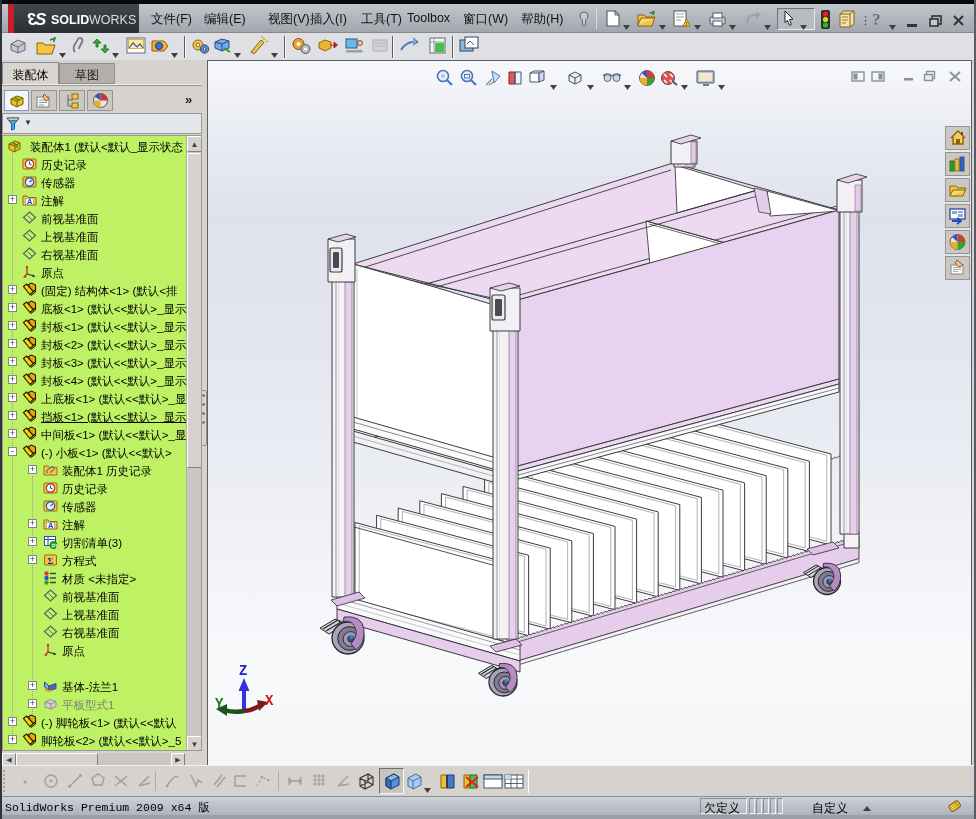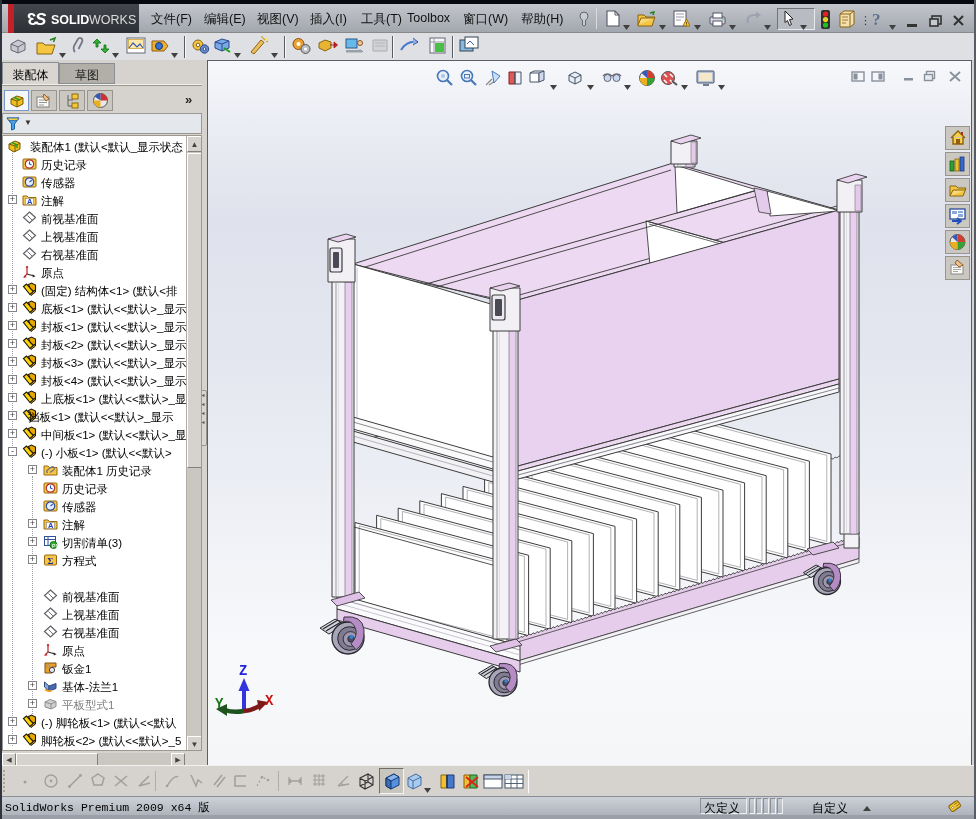--- a/index.html
+++ b/index.html
@@ -6,21 +6,21 @@
 #win{position:relative;width:976px;height:819px;background:#d6d3ce;}
 
 #topblk{position:absolute;left:0;top:0;width:976px;height:4px;background:#060a10;}
 #title{position:absolute;left:0;top:4px;width:976px;height:29px;background:linear-gradient(180deg,#c3c6cb,#a2a6ae);border-bottom:1px solid #888;}
 #logo{position:absolute;left:8px;top:0;width:131px;height:29px;background:linear-gradient(180deg,#43464c,#2c2f34);}
 .mi{position:absolute;top:7px;font-size:12.5px;color:#111;}
 
 #tbar{position:absolute;left:0;top:33px;width:976px;height:27px;background:#dfe0e3;}
 
 #lpanel{position:absolute;left:0;top:60px;width:207px;height:705px;background:#d6d3ce;}
-#tree{position:absolute;left:2px;top:75px;width:200px;height:616px;background:#ffffff;border:1px solid #9a9890;overflow:hidden;}
+#tree{position:absolute;left:2px;top:75px;width:200px;height:616px;background:#bef264;border:1px solid #9a9890;overflow:hidden;}
 .trow{position:absolute;left:0;height:18px;white-space:nowrap;font-size:11.5px;color:#000;}
 
 #vp{position:absolute;left:207px;top:60px;width:764px;height:705px;border-left:1px solid #5a5e66;border-top:1px solid #5a5e66;background:linear-gradient(180deg,#f7f8fb 0%,#ebedf4 9%,#dfe2ec 22%,#e3e6ef 40%,#edeff5 62%,#f8f9fb 84%,#f5f6f8 100%);}
 
 #tpane{position:absolute;left:942px;top:60px;width:32px;height:705px;}
 
 #btoolbar{position:absolute;left:0;top:765px;width:976px;height:31px;background:#d6d3ce;border-top:1px solid #f2f1ee;}
 
 #sbar{position:absolute;left:0;top:796px;width:976px;height:19px;background:linear-gradient(180deg,#cdd1d8,#aeb3bd);border-top:1px solid #8a8e96;font-size:12px;}
 #bedge{position:absolute;left:0;top:815px;width:976px;height:4px;background:#9ba0a8;}
@@ -34,21 +34,21 @@
   <svg id="logosvg" style="position:absolute;left:17px;top:3px;" width="120" height="24" viewBox="0 0 120 24">
     <g font-family="Liberation Sans" font-style="italic" font-weight="bold" fill="#fff">
       <text x="-20" y="18" font-size="17" transform="scale(-1,1)">3</text>
       <text x="18" y="18" font-size="17">S</text>
     </g>
     <text x="34" y="17" font-size="12.5" font-weight="bold" fill="#fff" font-family="Liberation Sans">SOLID</text>
     <text x="72" y="17" font-size="12.5" fill="#dcdcdc" font-family="Liberation Sans">WORKS</text>
   </svg>
   <span class="mi" style="left:151px">文件(F)</span>
   <span class="mi" style="left:204px">编辑(E)</span>
-  <span class="mi" style="left:257px">视图(V)</span>
+  <span class="mi" style="left:268px">视图(V)</span>
   <span class="mi" style="left:310px">插入(I)</span>
   <span class="mi" style="left:361px">工具(T)</span>
   <span class="mi" style="left:407px">Toolbox</span>
   <span class="mi" style="left:463px">窗口(W)</span>
   <span class="mi" style="left:521px">帮助(H)</span>
   <span style="position:absolute;left:576px;top:6px;"><svg width="16" height="18" viewBox="0 0 16 18" style="">
           <path d="M8 2 q 4 0 4 4 q 0 3 -2.5 4 l 0 5 q -1.5 2 -3 0 l 0 -5 Q 4 9 4 6 q 0 -4 4 -4 Z" fill="#c8ccd4" stroke="#666" stroke-width="1"></path>
         </svg></span>
       <span style="position:absolute;left:596px;top:4px;"><span style="display:inline-block;width:1px;height:21px;background:#8a8e96;border-right:1px solid #d8dade;"></span></span>
       <span style="position:absolute;left:604px;top:6px;"><svg width="17" height="17" viewBox="0 0 17 17" style="">
@@ -402,21 +402,21 @@
             </svg></span>
           <span style="position:absolute;left:38px;top:2.5px;color:#000;">上底板&lt;1&gt; (默认&lt;&lt;默认&gt;_显</span>
         </div>
 <div class="trow" style="top:271px;left:0;width:200px;">
           <span style="position:absolute;left:5px;top:4px;width:9px;height:9px;border:1px solid #848488;background:#fff;font-size:9px;line-height:7px;text-align:center;color:#404040;">+</span>
           <span style="position:absolute;left:19px;top:1px;"><svg width="15" height="15" viewBox="0 0 15 15" style="vertical-align:-3px">
               <path d="M1.5 4.5 L4.5 2 L11.5 9.5 L8 12.5 Z" fill="#ffd400" stroke="#1a1a10" stroke-width="1.1"></path>
               <path d="M6.5 2.5 L9.5 1 L13.5 3 L13.5 8 L11.5 9.5 L8 6 Z" fill="#e8a800" stroke="#1a1a10" stroke-width="1.1"></path>
               <path d="M8 12.5 L11.5 9.5 L13.5 8 L13.5 10 L9 13.5 Z" fill="#c88d00" stroke="#1a1a10" stroke-width="1"></path>
             </svg></span>
-          <span style="position:absolute;left:25px;top:2.5px;color:#000;">挡板&lt;1&gt; (默认&lt;&lt;默认&gt;_显示</span>
+          <span style="position:absolute;left:38px;top:2.5px;color:#000;text-decoration:underline;">挡板&lt;1&gt; (默认&lt;&lt;默认&gt;_显示</span>
         </div>
 <div class="trow" style="top:289px;left:0;width:200px;">
           <span style="position:absolute;left:5px;top:4px;width:9px;height:9px;border:1px solid #848488;background:#fff;font-size:9px;line-height:7px;text-align:center;color:#404040;">+</span>
           <span style="position:absolute;left:19px;top:1px;"><svg width="15" height="15" viewBox="0 0 15 15" style="vertical-align:-3px">
               <path d="M1.5 4.5 L4.5 2 L11.5 9.5 L8 12.5 Z" fill="#ffd400" stroke="#1a1a10" stroke-width="1.1"></path>
               <path d="M6.5 2.5 L9.5 1 L13.5 3 L13.5 8 L11.5 9.5 L8 6 Z" fill="#e8a800" stroke="#1a1a10" stroke-width="1.1"></path>
               <path d="M8 12.5 L11.5 9.5 L13.5 8 L13.5 10 L9 13.5 Z" fill="#c88d00" stroke="#1a1a10" stroke-width="1"></path>
             </svg></span>
           <span style="position:absolute;left:38px;top:2.5px;color:#000;">中间板&lt;1&gt; (默认&lt;&lt;默认&gt;_显</span>
         </div>
@@ -472,20 +472,29 @@
             </svg></span>
           <span style="position:absolute;left:59px;top:2.5px;color:#000;">切割清单(3)</span>
         </div>
 <div class="trow" style="top:415px;left:0;width:200px;">
           <span style="position:absolute;left:25px;top:4px;width:9px;height:9px;border:1px solid #848488;background:#fff;font-size:9px;line-height:7px;text-align:center;color:#404040;">+</span>
           <span style="position:absolute;left:40px;top:1px;"><svg width="15" height="15" viewBox="0 0 15 15" style="vertical-align:-3px">
               <rect x="1.5" y="3" width="12" height="10" rx="1" fill="#f6c64a" stroke="#9a6a10"></rect>
               <text x="4.5" y="11.8" font-size="9" font-weight="bold" fill="#203090" font-family="Liberation Serif">Σ</text>
             </svg></span>
           <span style="position:absolute;left:59px;top:2.5px;color:#000;">方程式</span>
+        </div>
+<div class="trow" style="top:433px;left:0;width:200px;">
+          <span style="position:absolute;left:40px;top:1px;"><svg width="15" height="15" viewBox="0 0 15 15" style="vertical-align:-3px">
+              <circle cx="3.5" cy="3.5" r="2.2" fill="#d04040"></circle>
+              <circle cx="3.5" cy="8" r="2.2" fill="#3050c0"></circle>
+              <circle cx="3.5" cy="12.5" r="2.2" fill="#30a030"></circle>
+              <path d="M7 3.5 h 6 M7 8 h 6 M7 12.5 h 6" stroke="#404040" stroke-width="1.4"></path>
+            </svg></span>
+          <span style="position:absolute;left:59px;top:2.5px;color:#000;">材质 &lt;未指定&gt;</span>
         </div>
 <div class="trow" style="top:451px;left:0;width:200px;">
           <span style="position:absolute;left:40px;top:1px;"><svg width="15" height="15" viewBox="0 0 15 15" style="vertical-align:-3px">
               <path d="M7.5 2 L13.5 7.5 L7.5 13 L1.5 7.5 Z" fill="none" stroke="#606068" stroke-width="1.2"></path>
               <path d="M5.5 5.5 L10 10" stroke="#606068" stroke-width="0.9"></path>
             </svg></span>
           <span style="position:absolute;left:59px;top:2.5px;color:#000;">前视基准面</span>
         </div>
 <div class="trow" style="top:469px;left:0;width:200px;">
           <span style="position:absolute;left:40px;top:1px;"><svg width="15" height="15" viewBox="0 0 15 15" style="vertical-align:-3px">
@@ -504,28 +513,20 @@
 <div class="trow" style="top:505px;left:0;width:200px;">
           <span style="position:absolute;left:40px;top:1px;"><svg width="15" height="15" viewBox="0 0 15 15" style="vertical-align:-3px">
               <path d="M5 2 L5 10" stroke="#c03030" stroke-width="1.3"></path>
               <path d="M3.6 4 L5 1.5 L6.4 4 Z" fill="#c03030"></path>
               <path d="M5 10 L12 12" stroke="#303030" stroke-width="1.2"></path>
               <path d="M10.5 10.3 L13.5 12.3 L10.8 13.4 Z" fill="#303030"></path>
               <path d="M2 13 L5 10" stroke="#c03030" stroke-width="1.2"></path>
               <path d="M3.4 11.2 L1 14 L4.6 13.2" fill="#c03030"></path>
             </svg></span>
           <span style="position:absolute;left:59px;top:2.5px;color:#000;">原点</span>
-        </div>
-<div class="trow" style="top:523px;left:0;width:200px;">
-          <span style="position:absolute;left:40px;top:1px;"><svg width="15" height="15" viewBox="0 0 15 15" style="vertical-align:-3px">
-              <path d="M2 3 h 11 v 4 h -4 v 6 h -7 Z" fill="#e8a030" stroke="#805010" stroke-width="1"></path>
-              <circle cx="5" cy="6" r="1.2" fill="#fff" stroke="#805010" stroke-width="0.7"></circle>
-              <circle cx="9" cy="10" r="2.6" fill="#e8e8f0" stroke="#404048" stroke-width="1"></circle>
-            </svg></span>
-          <span style="position:absolute;left:59px;top:2.5px;color:#000;">钣金1</span>
         </div>
 <div class="trow" style="top:541px;left:0;width:200px;">
           <span style="position:absolute;left:25px;top:4px;width:9px;height:9px;border:1px solid #848488;background:#fff;font-size:9px;line-height:7px;text-align:center;color:#404040;">+</span>
           <span style="position:absolute;left:40px;top:1px;"><svg width="15" height="15" viewBox="0 0 15 15" style="vertical-align:-3px">
               <path d="M1.5 4 L6 8 L6 13 L1.5 9 Z" fill="#88a8e0" stroke="#304880"></path>
               <path d="M6 8 L13 5.5 L13 10.5 L6 13 Z" fill="#4868b0" stroke="#304880"></path>
               <path d="M2 11.5 Q5 14 9 12.5" fill="none" stroke="#f0a020" stroke-width="1.8"></path>
             </svg></span>
           <span style="position:absolute;left:59px;top:2.5px;color:#000;">基体-法兰1</span>
         </div>

